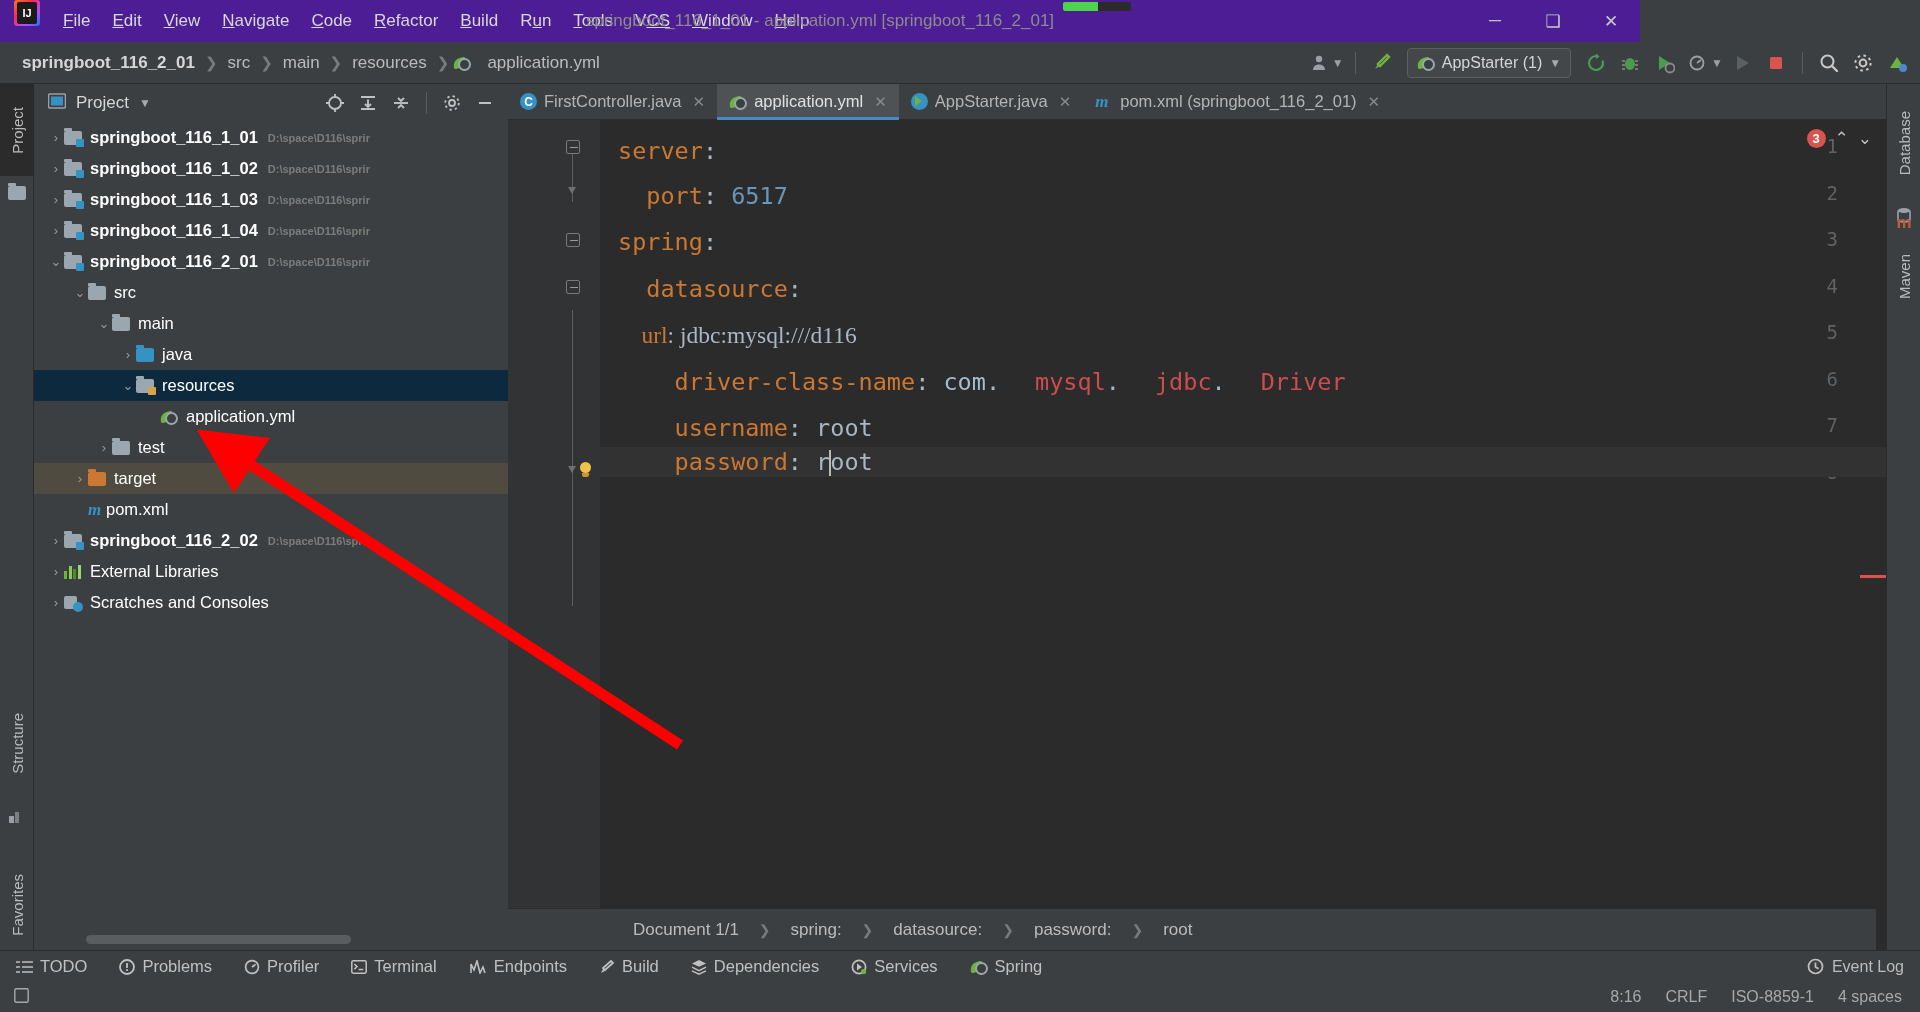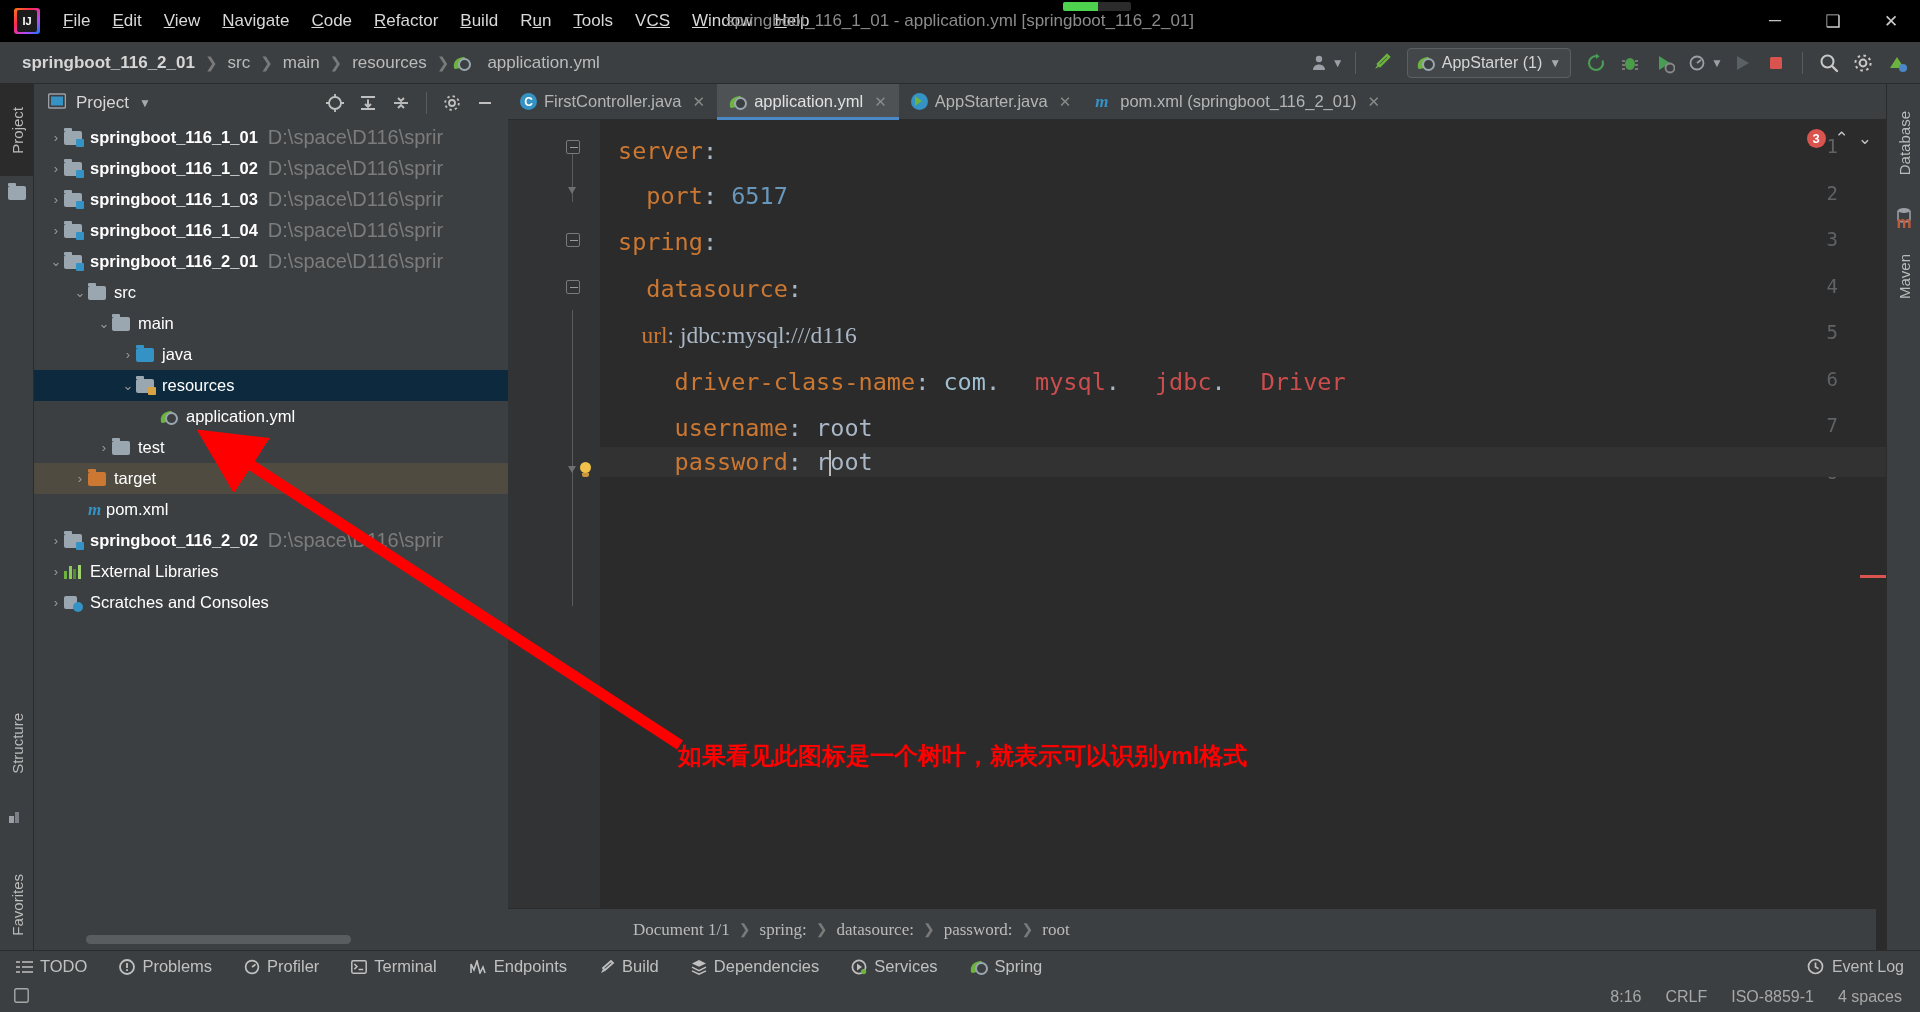--- a/index.html
+++ b/index.html
@@ -7,22 +7,22 @@
     width:1920px; height:1012px; overflow:hidden;
     background:#3C3F41;
     font-family:"Liberation Sans", sans-serif;
     color:#BBBBBB;
     -webkit-font-smoothing:antialiased;
   }
   #app{ position:relative; width:1920px; height:1012px; }
 
   
   .titlebar{
-    position:absolute; left:0; top:0; width:1920px; height:42px;
-    background:#000000; display:flex; align-items:center;
+    position:absolute; left:0; top:0; width:1640px; height:42px;
+    background:#4c1d95; display:flex; 
   }
   .ij-logo{
     width:26px;height:26px;margin-left:14px;margin-right:12px;
     border-radius:3px;position:relative;overflow:hidden;
     background:linear-gradient(135deg,#F97A12 0%,#FE2857 35%,#B74AFF 70%,#087CFA 100%);
   }
   .ij-logo:after{
     content:"IJ";position:absolute;left:3px;top:2px;right:3px;bottom:2px;
     background:#1b1b1b;color:#fff;font-size:11px;font-weight:bold;
     display:flex;align-items:center;justify-content:center;border-radius:2px;
@@ -107,21 +107,21 @@
     font-size:16.5px;
   }
   .trow{
     display:flex;align-items:center;height:31px;white-space:nowrap;padding-right:6px;
   }
   .trow.selected{background:#0D293E;}
   .trow.excluded{background:#4F4B41;}
   .chev{width:16px;text-align:center;color:#9A9A9A;font-size:13px;flex:0 0 16px;}
   .tlabel{color:#ffffff;}
   .tlabel.bold{font-weight:bold;}
-  .tpath{color:#7C7C7C;margin-left:10px;font-size:20px;}
+  .tpath{color:#7C7C7C;margin-left:10px;font-size:11px;font-weight:bold;}
   .hsb{
     position:absolute;left:0;bottom:6px;height:9px;width:474px;
   }
   .hsb > i{display:block;height:9px;width:265px;margin-left:52px;background:#5A5D5F;border-radius:5px;}
 
   
   .ico{flex:0 0 auto;display:inline-block;position:relative;margin-right:8px;}
   .folder{width:18px;height:14px;background:#9AA7B0;border-radius:2px;}
   .folder:before{content:"";position:absolute;left:0;top:-3px;width:8px;height:3px;background:#9AA7B0;border-radius:1px 1px 0 0;}
   .folder.blue{background:#3592C4;}
@@ -224,23 +224,22 @@
   }
   .err-dot{width:19px;height:19px;border-radius:50%;background:#D9534F;color:#fff;font-size:13px;font-weight:bold;
     display:flex;align-items:center;justify-content:center;}
   .mark-right{
     position:absolute;right:0;top:455px;width:26px;height:3px;background:#D9534F;
   }
 
   
   .editor-crumbs{
     position:absolute;left:0;right:10px;bottom:0;height:42px;background:#3C3F41;
-    display:flex;align-items:center;padding-left:120px;font-size:17px;gap:4px;
+    display:flex;align-items:center;padding-left:120px;font-size:17px;gap:15px;
     border-top:1px solid #2b2b2b;
-    font-family:Liberation Serif, serif;
   }
   .ecrumb{color:#BBBBBB;padding:0 5px;}
   .ecrumb-sep{color:#7A7A7A;font-size:14px;}
 
   
   .anno-text{
     position:absolute;left:678px;top:740px;font-size:24px;font-weight:bold;color:#FF0000;
     white-space:nowrap;
   }
   svg.arrow-layer{position:absolute;left:0;top:0;width:1920px;height:1012px;pointer-events:none;}
@@ -676,21 +675,20 @@
   </div>
 
   <svg class="arrow-layer">
     <defs>
       <marker id="ahead" markerWidth="6" markerHeight="6" refX="2.6" refY="3" orient="auto">
         <path d="M0,0 L6,3 L0,6 Z" fill="#FF0000"></path>
       </marker>
     </defs>
     <line x1="680" y1="745" x2="228" y2="450" stroke="#FF0000" stroke-width="11" marker-end="url(#ahead)"></line>
   </svg>
-  <div class="anno-text">如果看见此图标是一个树叶，就表示可以识别yml格式</div>
 
   <div class="bottom-bar">
     <div class="bb-item">
       <svg width="17" height="14" viewBox="0 0 17 14">
           <path d="M0 2h4M0 7h4M0 12h4M6 2h11M6 7h11M6 12h11" stroke="#C0C0C0" stroke-width="1.7"></path>
         </svg>
       <span>TODO</span>
     </div>
     <div class="bb-item">
       <svg width="16" height="16" viewBox="0 0 16 16">

